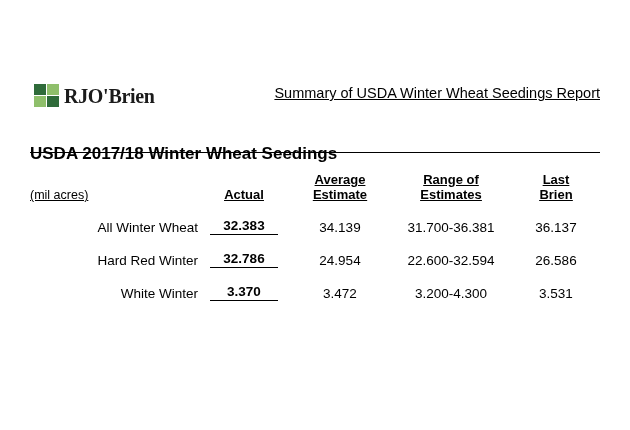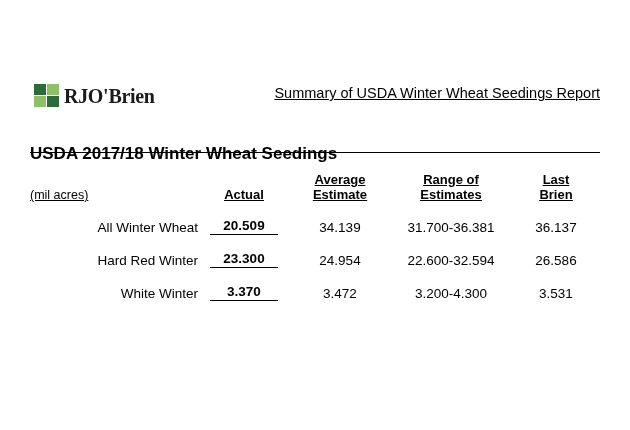--- a/index.html
+++ b/index.html
@@ -202,28 +202,28 @@
         </th>
         <th class="col-num c-last">
           <span class="hdr-line1">Last</span>
           <span class="hdr-line2 hdr-underline">Brien</span>
         </th>
       </tr>
     </thead>
     <tbody>
       <tr class="body-row">
         <td class="col-label">All Winter Wheat</td>
-        <td class="col-num c-actual"><span class="actual-val">20.509</span></td>
+        <td class="col-num c-actual"><span class="actual-val">32.383</span></td>
         <td class="col-num c-avg">34.139</td>
         <td class="col-num c-range">31.700-36.381</td>
         <td class="col-num c-last">36.137</td>
       </tr>
       <tr class="body-row">
         <td class="col-label">Hard Red Winter</td>
-        <td class="col-num c-actual"><span class="actual-val">23.300</span></td>
+        <td class="col-num c-actual"><span class="actual-val">32.786</span></td>
         <td class="col-num c-avg">24.954</td>
         <td class="col-num c-range">22.600-32.594</td>
         <td class="col-num c-last">26.586</td>
       </tr>
       <tr class="body-row">
         <td class="col-label">White Winter</td>
         <td class="col-num c-actual"><span class="actual-val">3.370</span></td>
         <td class="col-num c-avg">3.472</td>
         <td class="col-num c-range">3.200-4.300</td>
         <td class="col-num c-last">3.531</td>

